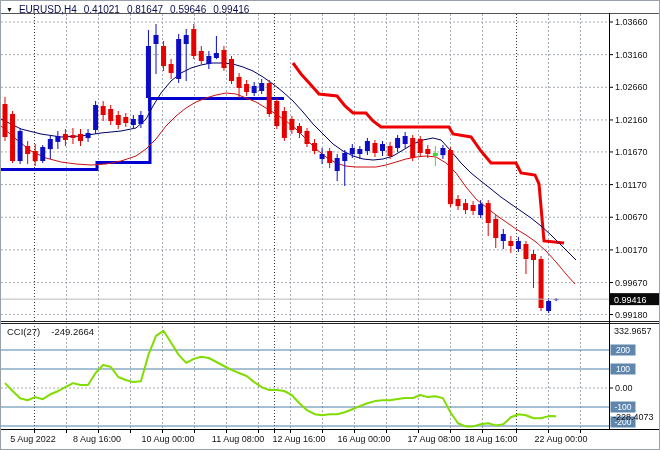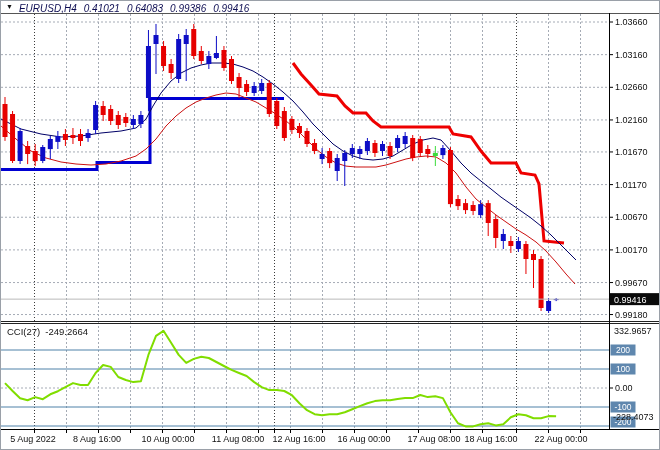--- a/index.html
+++ b/index.html
@@ -5,26 +5,26 @@
   html,body{margin:0;padding:0;background:#e8e8e8;}
   .window{
     position:relative;width:660px;height:450px;background:#ffffff;
     border:1px solid #9aa0a8;box-sizing:border-box;overflow:hidden;
     font-family:"Liberation Sans",sans-serif;
   }
   .chart-svg{position:absolute;left:0;top:0;}
   .hdr{
     position:absolute;left:5px;top:2px;height:12px;
     font-size:10px;color:#0d0d52;white-space:nowrap;z-index:5;
-    display:flex;gap:7px;font-style:italic;
+    display:flex;align-items:center;gap:7px;
   }
   .hdr .tri{font-size:7px;color:#111;margin-right:-1px;cursor:pointer;}
   .cci-lbl{
     position:absolute;left:6px;top:325px;font-size:9.5px;color:#151515;
-    white-space:nowrap;z-index:5;display:flex;gap:5px;
+    white-space:nowrap;z-index:5;display:flex;gap:11px;
   }
   text{font-family:"Liberation Sans",sans-serif;}
 </style>
 </head>
 <body>
 
 <div class="window">
   <svg class="chart-svg" id="cv" width="660" height="450">
       <line x1="65.5" y1="13" x2="65.5" y2="428" stroke="#a5abb5" stroke-width="1" stroke-dasharray="2,2"></line>
       <line x1="97.5" y1="13" x2="97.5" y2="428" stroke="#a5abb5" stroke-width="1" stroke-dasharray="2,2"></line>
@@ -280,22 +280,22 @@
       <text x="363" y="441" font-size="9" fill="#111111" text-anchor="middle">16 Aug 00:00</text>
       <text x="433" y="441" font-size="9" fill="#111111" text-anchor="middle">17 Aug 08:00</text>
       <text x="490" y="441" font-size="9" fill="#111111" text-anchor="middle">18 Aug 16:00</text>
       <text x="560" y="441" font-size="9" fill="#111111" text-anchor="middle">22 Aug 00:00</text>
     </svg>
 
   <div class="hdr">
     <span class="tri">▼</span>
     <span>EURUSD,H4</span>
     <span>0.41021</span>
-    <span>0.64083</span>
-    <span>0.99386</span>
+    <span>0.81647</span>
+    <span>0.59646</span>
     <span>0.99416</span>
   </div>
 
   <div class="cci-lbl">
     <span>CCI(27)</span>
     <span>-249.2664</span>
   </div>
 </div>
 
 </body></html>

